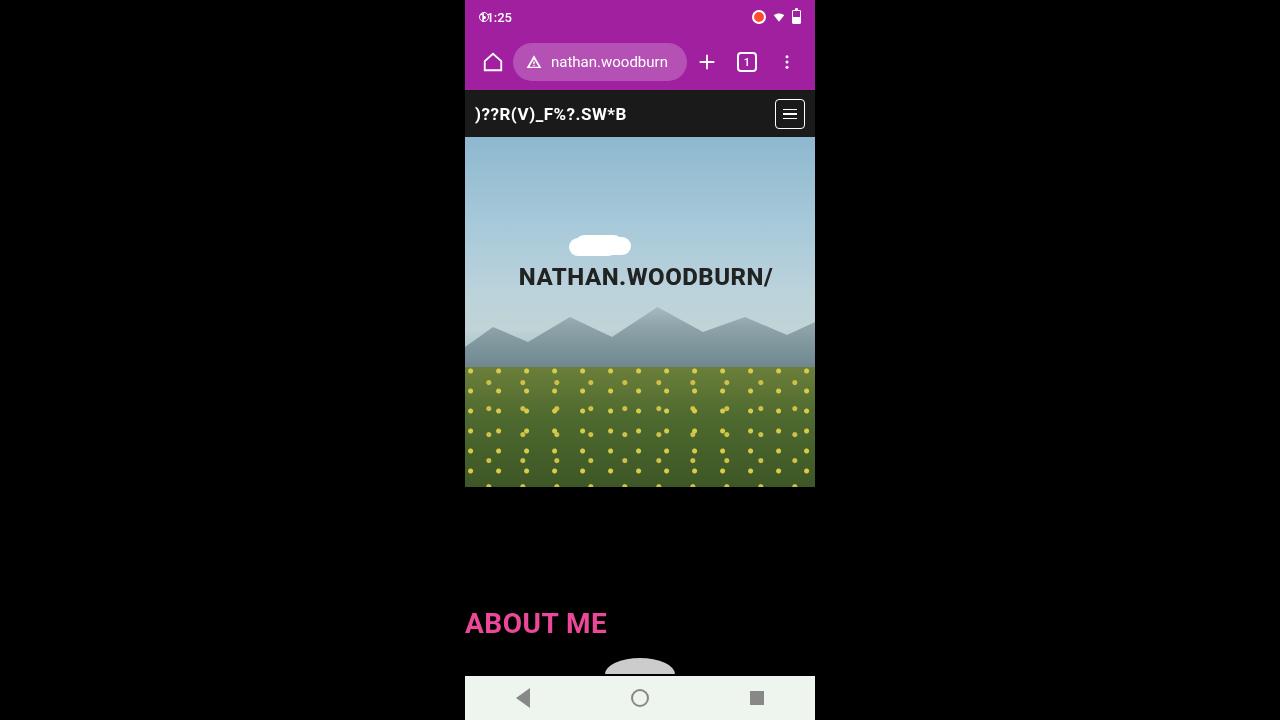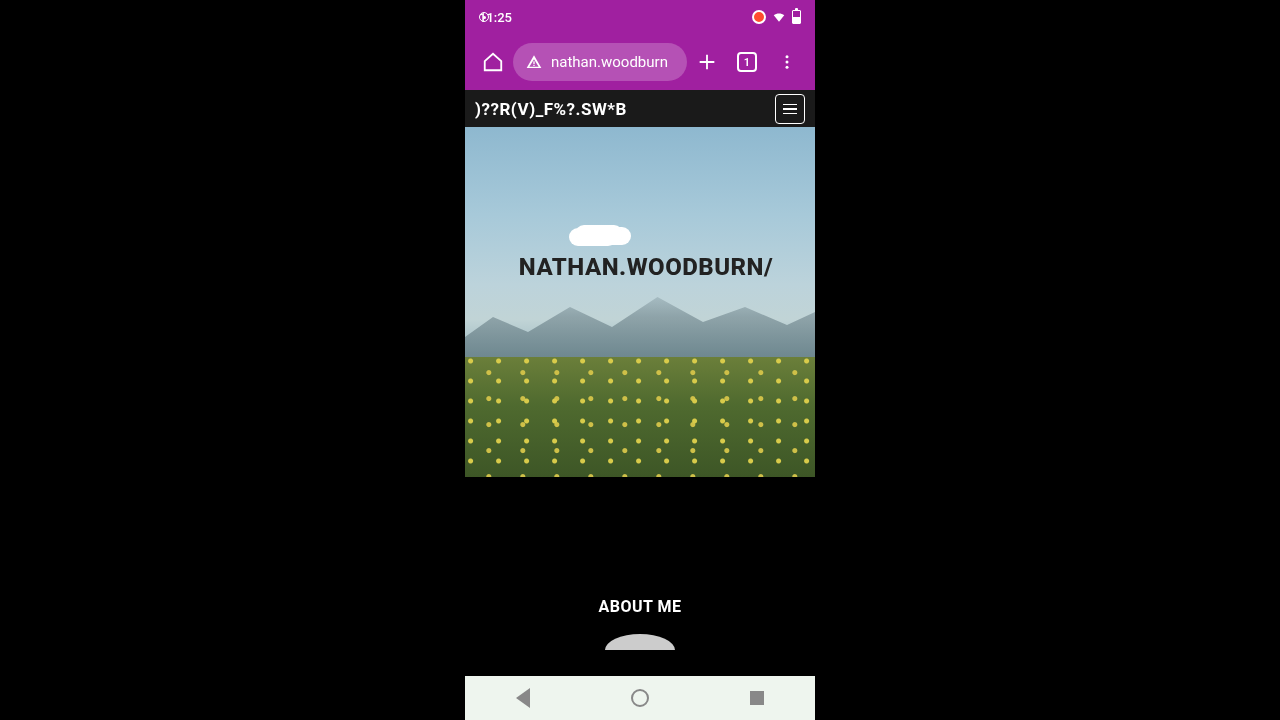--- a/index.html
+++ b/index.html
@@ -67,21 +67,21 @@
   }
   .url-text { overflow: hidden; white-space: nowrap; text-overflow: ellipsis; }
   .warn-icon { width: 18px; height: 16px; flex-shrink:0; }
   .tabcount-box {
     width:20px; height:20px; border:2px solid #fff; border-radius:4px;
     display:flex; align-items:center; justify-content:center;
     font-size:11px; font-weight:600;
   }
 
   .site-header {
-    height: 37px;
+    height: 47px;
     background: #1a1a1a;
     display:flex; align-items:center; justify-content:space-between;
     padding: 0 10px;
     color:#fff;
   }
   .site-title { font-size: 17px; font-weight: 700; letter-spacing: 0.5px; }
   .hamburger-btn {
     width: 30px; height: 30px; border:1.5px solid #fff; border-radius:4px;
     display:flex; align-items:center; justify-content:center;
   }
@@ -117,21 +117,21 @@
       linear-gradient(to bottom, #6b7f3a 0%, #4f6a2f 40%, #3d5626 100%);
   }
   .hero-title {
     position: absolute; top: 126px; left: 12px; right: 0;
     text-align: center; font-size: 24px; font-weight: 800;
     color: #222; letter-spacing: 0.5px;
   }
 
   .about-gap { height: 120px; background:#000; }
   .about-heading {
-    color:#ffffff; text-align:center; font-size:16px; font-weight:700;
+    color:#ec4899; font-size:28px; font-weight:700;
     letter-spacing: 0.5px;
   }
   .about-avatar-peek {
     width:70px; height:16px; margin: 18px auto 0; background:#ccc;
     border-radius: 70px 70px 0 0 / 32px 32px 0 0;
   }
 
   .nav-bar {
     position:absolute; bottom:0; left:0; right:0;
     height:44px; background:#eef5ee;

